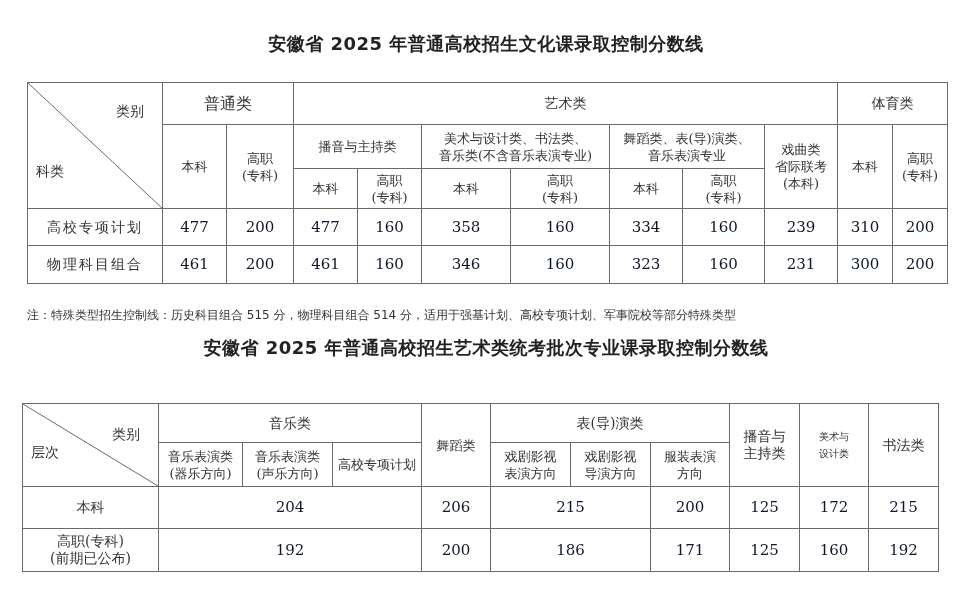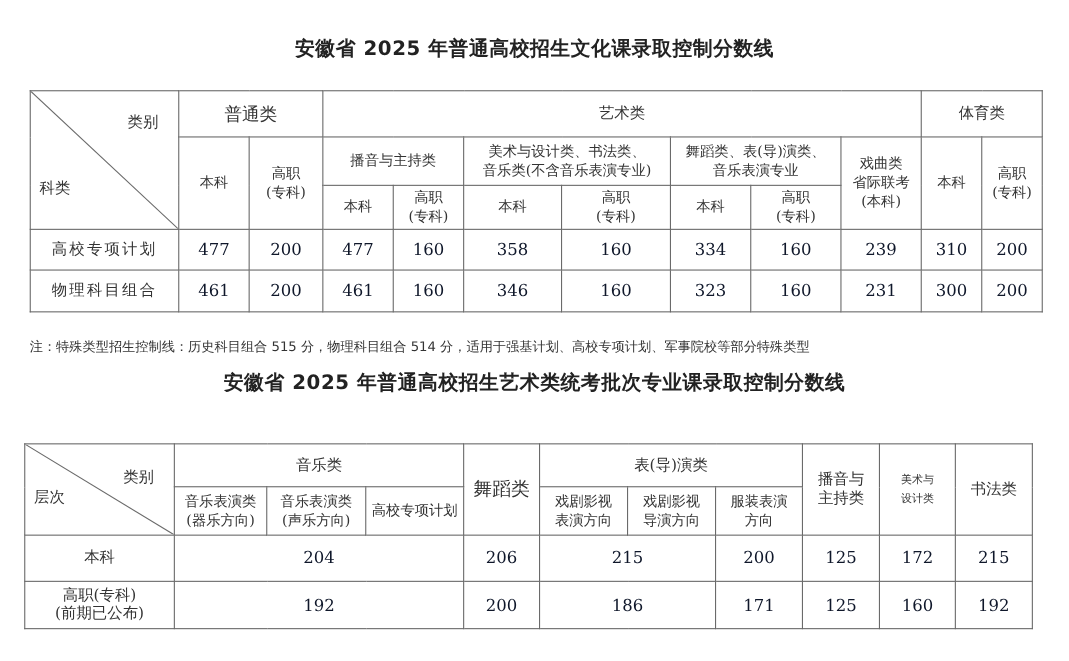--- a/index.html
+++ b/index.html
@@ -129,21 +129,21 @@
   <tbody>
       <tr style="height:39px">
     <td rowspan="2" class="diag">
       <svg viewBox="0 0 100 100" preserveAspectRatio="none">
             <line x1="0" y1="0" x2="100" y2="100" stroke="#6a6a6a" stroke-width="1" vector-effect="non-scaling-stroke"></line>
           </svg>
       <span class="tr" style="top:22px">类别</span>
       <span class="bl" style="top:40px">层次</span>
     </td>
     <td colspan="3" style="font-size:14px">音乐类</td>
-    <td rowspan="2" style="font-size:17px">舞蹈类</td>
+    <td rowspan="2" style="font-size:13px">舞蹈类</td>
     <td colspan="3" style="font-size:14px">表(导)演类</td>
     <td rowspan="2" style="font-size:14px"><span>播音与</span><br><span>主持类</span></td>
     <td rowspan="2" style="font-size:10px"><span>美术与</span><br><span>设计类</span></td>
     <td rowspan="2" style="font-size:14px">书法类</td>
   </tr>
   <tr style="height:44px">
     <td><span>音乐表演类</span><br><span>(器乐方向)</span></td>
     <td><span>音乐表演类</span><br><span>(声乐方向)</span></td>
     <td>高校专项计划</td>
     <td><span>戏剧影视</span><br><span>表演方向</span></td>

